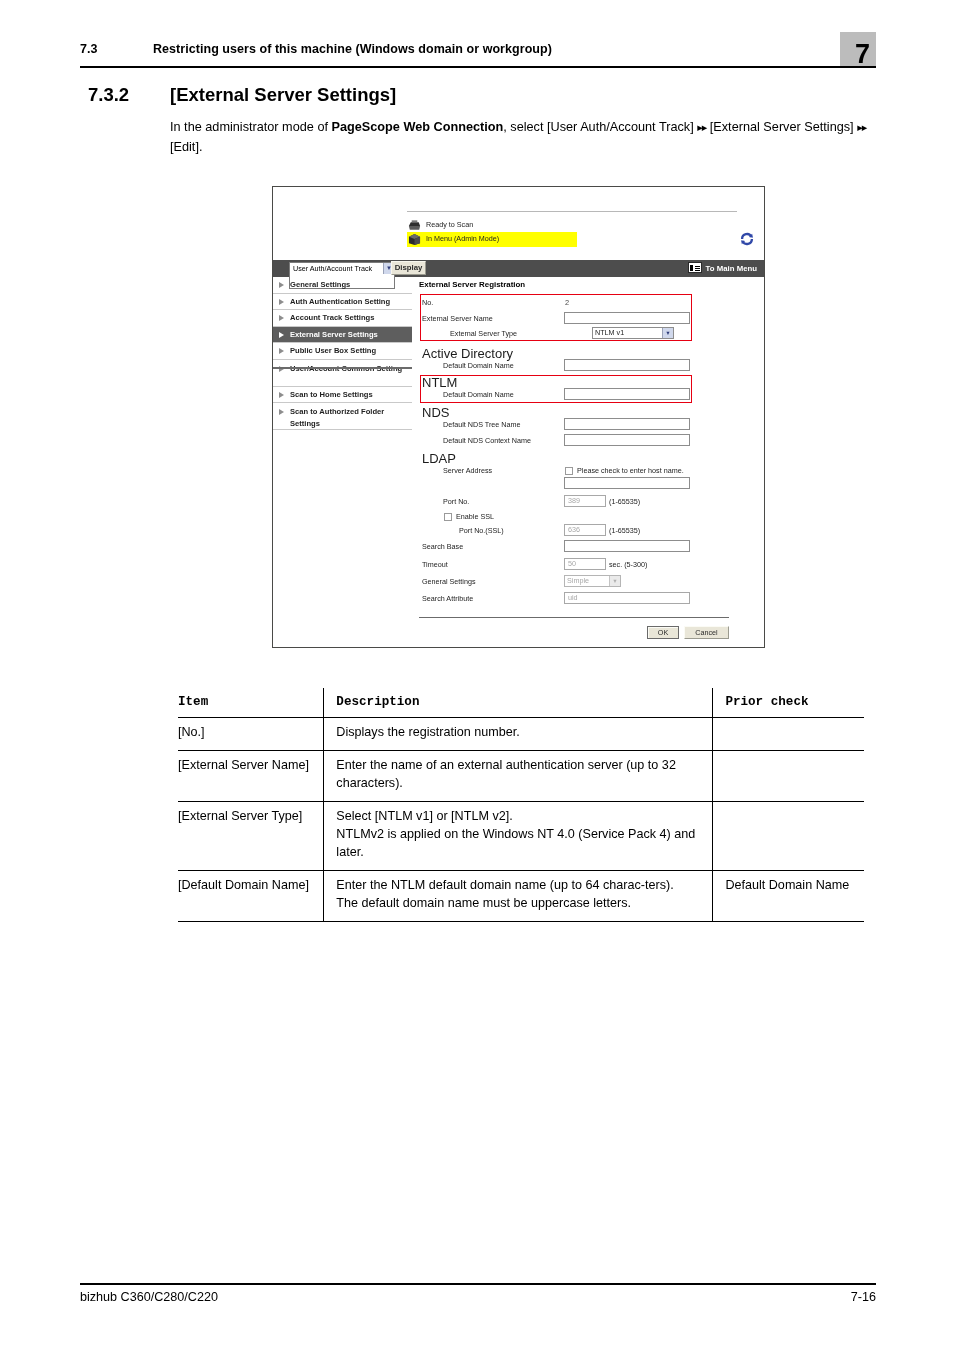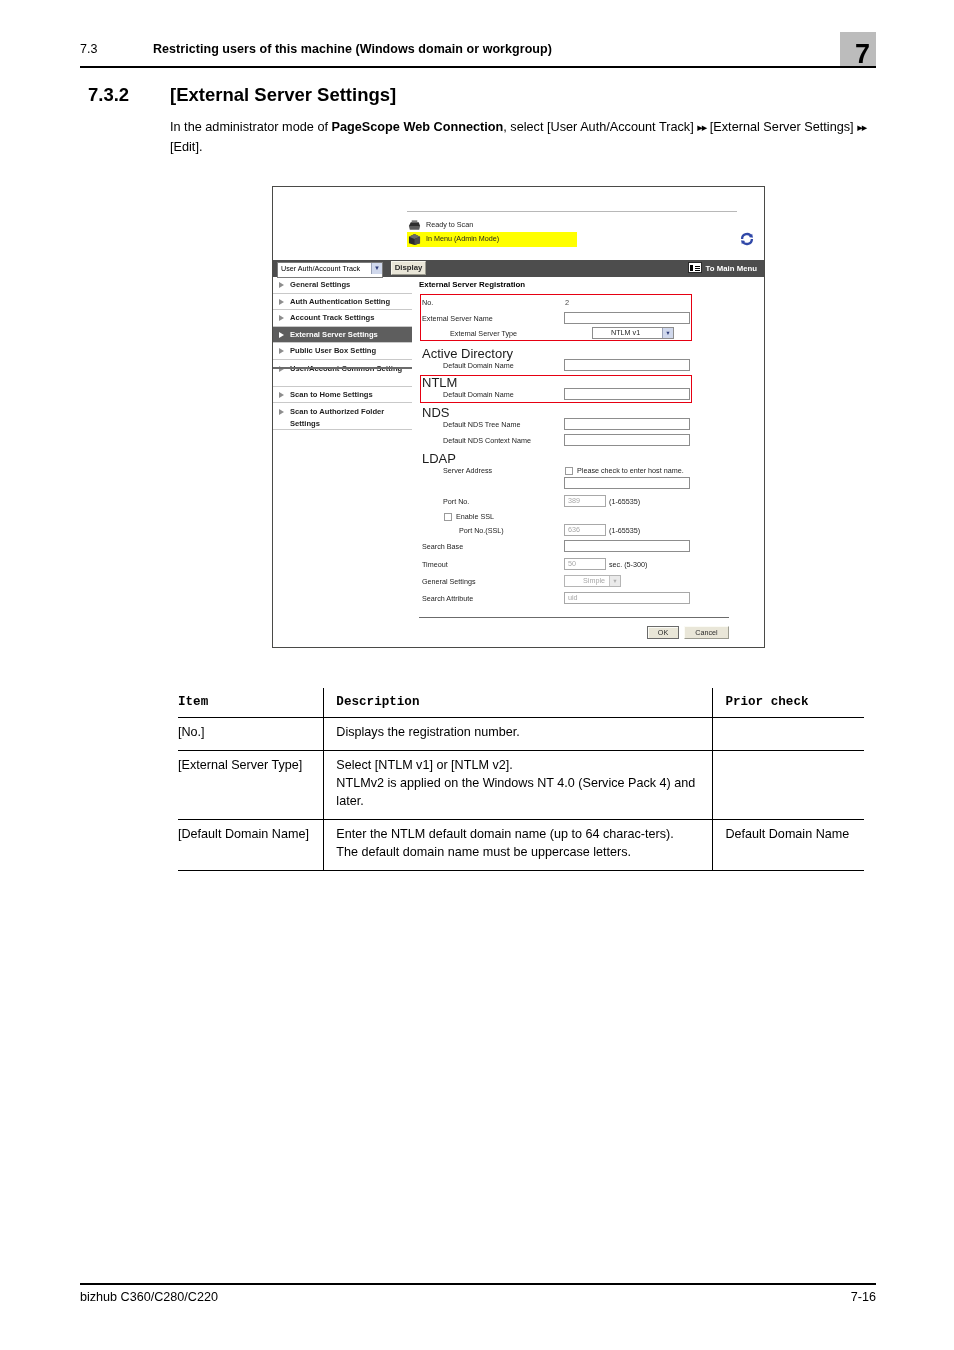--- a/index.html
+++ b/index.html
@@ -22,21 +22,21 @@
     left: 80px;
     top: 36px;
     width: 796px;
     height: 30px;
   }
   .hdr-section-num {
     position: absolute;
     left: 0;
     top: 6px;
     font-size: 12.5px;
-    font-weight: normal;
+    font-weight: bold;
     letter-spacing: 0.1px;
   }
   .hdr-section-title {
     position: absolute;
     left: 73px;
     top: 6px;
     font-size: 12.5px;
     font-weight: bold;
     letter-spacing: 0.05px;
   }
@@ -193,22 +193,22 @@
 
   
   .shot-toolbar {
     position: absolute;
     left: 0; top: 73px;
     width: 100%; height: 17px;
     background: #4d4d4d;
   }
   .select-box {
     position: absolute;
-    left: 4px; top: 2px;
-    width: 106px; height: 16px;
+    left: 16px; top: 2px;
+    width: 106px; height: 27px;
     background: #ffffff;
     border: 1px solid #7b7b7b;
     box-sizing: border-box;
     font-size: 7.2px;
     line-height: 11px;
     padding-left: 3px;
     color: #000;
   }
   .select-arrow {
     position: absolute;
@@ -382,21 +382,21 @@
   }
   .fselect {
     position: absolute;
     left: 145px; top: 1px;
     width: 82px; height: 12px;
     border: 1px solid #8d8d8d;
     background: #ffffff;
     box-sizing: border-box;
     font-size: 7.2px;
     line-height: 10px;
-    padding-left: 18px;
+    padding-left: 2px;
     color: #1c1c1c;
   }
   .fselect.disabled { color: #a8a8a8; border-color: #b5b5b5; }
   .fselect.narrow { width: 57px; }
   .fselect .sarrow {
     position: absolute;
     right: 0; top: 0;
     width: 11px; height: 10px;
     background: #d0d8ec;
     border-left: 1px solid #9aa2b8;
@@ -735,20 +735,25 @@
       <th class="c-prior">Prior check</th>
     </tr>
   </thead>
   <tbody>
     <tr>
       <td class="c-item">[No.]</td>
       <td class="c-desc">Displays the registration number.</td>
       <td class="c-prior"></td>
     </tr>
     <tr>
+      <td class="c-item">[External Server Name]</td>
+      <td class="c-desc">Enter the name of an external authentication server (up to 32 characters).</td>
+      <td class="c-prior"></td>
+    </tr>
+    <tr>
       <td class="c-item">[External Server Type]</td>
       <td class="c-desc">Select [NTLM v1] or [NTLM v2].<br>NTLMv2 is applied on the Windows NT 4.0 (Service Pack 4) and later.</td>
       <td class="c-prior"></td>
     </tr>
     <tr>
       <td class="c-item">[Default Domain Name]</td>
       <td class="c-desc">Enter the NTLM default domain name (up to 64 charac-ters).<br>The default domain name must be uppercase letters.</td>
       <td class="c-prior">Default Domain Name</td>
     </tr>
   </tbody>

